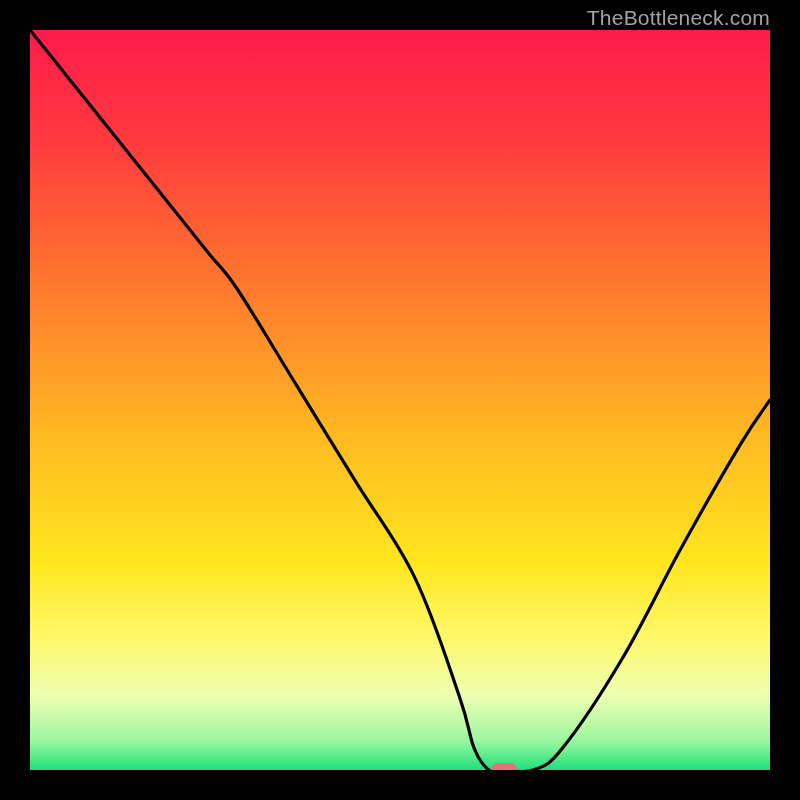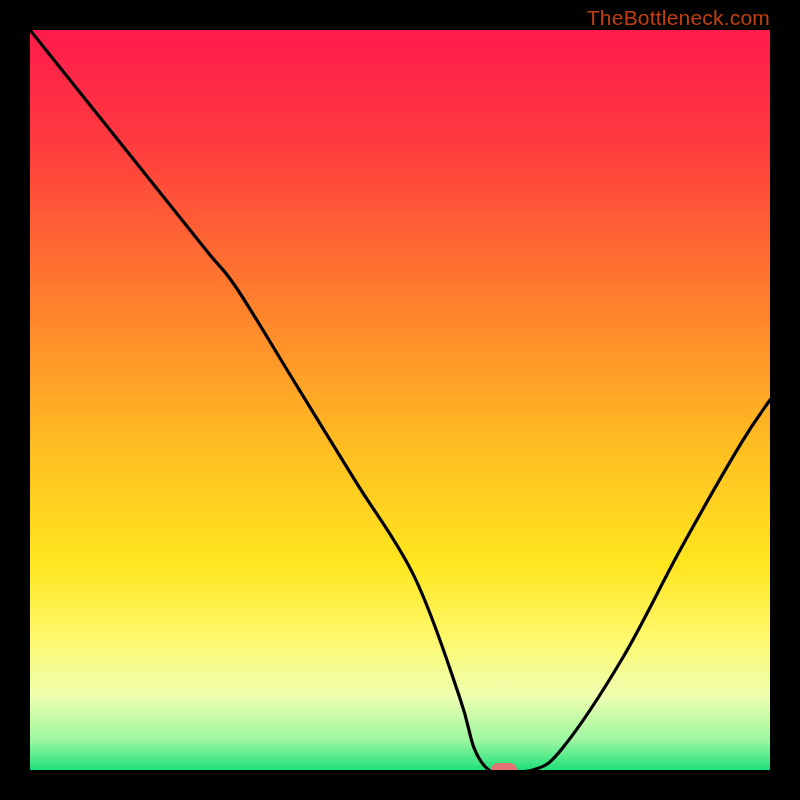--- a/index.html
+++ b/index.html
@@ -22,21 +22,21 @@
     left: 30px;
     top: 30px;
     width: 740px;
     height: 740px;
     overflow: hidden;
   }
   .attribution {
     position: absolute;
     top: 6px;
     right: 30px;
-    color: #c2410c;
+    color: #a3a3a3;
     font-size: 21px;
     font-weight: 500;
     letter-spacing: 0.2px;
   }
   .marker {
     position: absolute;
     width: 26px;
     height: 14px;
     border-radius: 7px;
     transform: translate(-50%, -50%);

